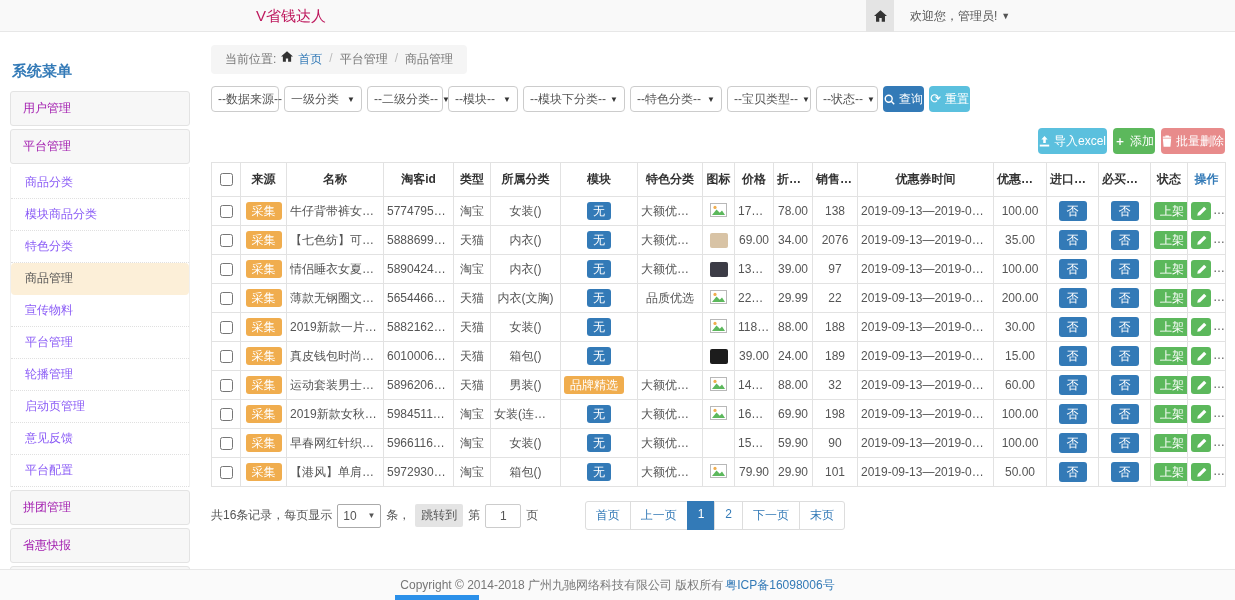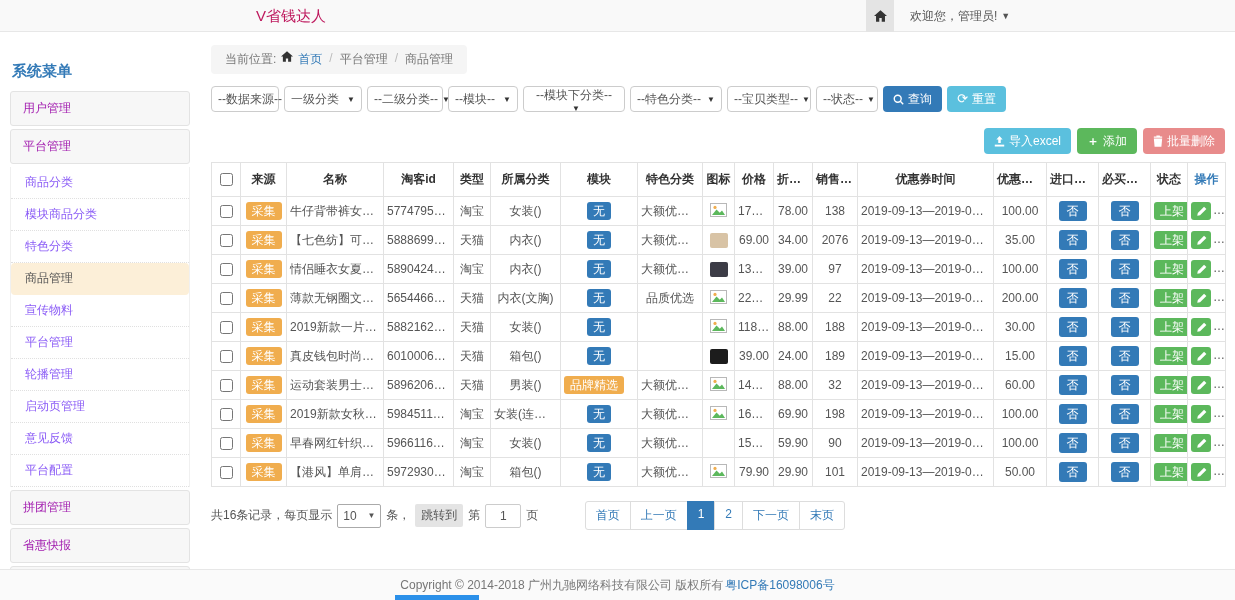--- a/index.html
+++ b/index.html
@@ -34,21 +34,21 @@
     border-radius:4px; padding:6px 14px; color:#777; }
   .breadcrumb .bc-home { color:#337ab7; }
   .bc-sep { color:#bbb; padding:0 2px; }
 
   .filters { display:flex; gap:5px; margin-top:12px; align-items:center; }
   .sel { border:1px solid #ccc; border-radius:4px; height:26px; background:#fff;
     display:flex; align-items:center; justify-content:space-between; padding:0 6px; color:#555; cursor:pointer; white-space:nowrap; }
   .sel .caret { font-size:8px; color:#333; margin-left:4px; }
   .txt-input { border:1px solid #ccc; border-radius:4px; height:26px; padding:0 8px; font-size:12px;
     color:#555; font-family:inherit; }
-  .btn { height:26px; border:none; border-radius:4px; color:#fff; padding:0 10px;
+  .btn { height:26px; border:none; border-radius:4px; color:#fff; padding:0 1px;
     display:inline-flex; align-items:center; gap:4px; font-size:12px; cursor:pointer; font-family:inherit; white-space:nowrap; }
   .btn-primary { background:#337ab7; }
   .btn-info { background:#5bc0de; }
   .btn-success { background:#5cb85c; }
   .btn-danger-light { background:#e88b8b; }
 
   .toolbar { display:flex; justify-content:flex-end; gap:6px; margin-top:16px; }
 
   
   table.grid { width:100%; border-collapse:collapse; table-layout:fixed; margin-top:8px; }
@@ -154,21 +154,21 @@
           <span class="caret">▼</span>
         </div>
         <div class="sel" style="width: 76px;">
           <span>--二级分类--</span>
           <span class="caret">▼</span>
         </div>
         <div class="sel" style="width: 70px;">
           <span>--模块--</span>
           <span class="caret">▼</span>
         </div>
-        <div class="sel" style="width: 102px; flex-direction: column;">
+        <div class="sel" style="width: 102px;">
           <span>--模块下分类--</span>
           <span class="caret">▼</span>
         </div>
         <div class="sel" style="width: 92px;">
           <span>--特色分类--</span>
           <span class="caret">▼</span>
         </div>
         <div class="sel" style="width: 84px;">
           <span>--宝贝类型--</span>
           <span class="caret">▼</span>

